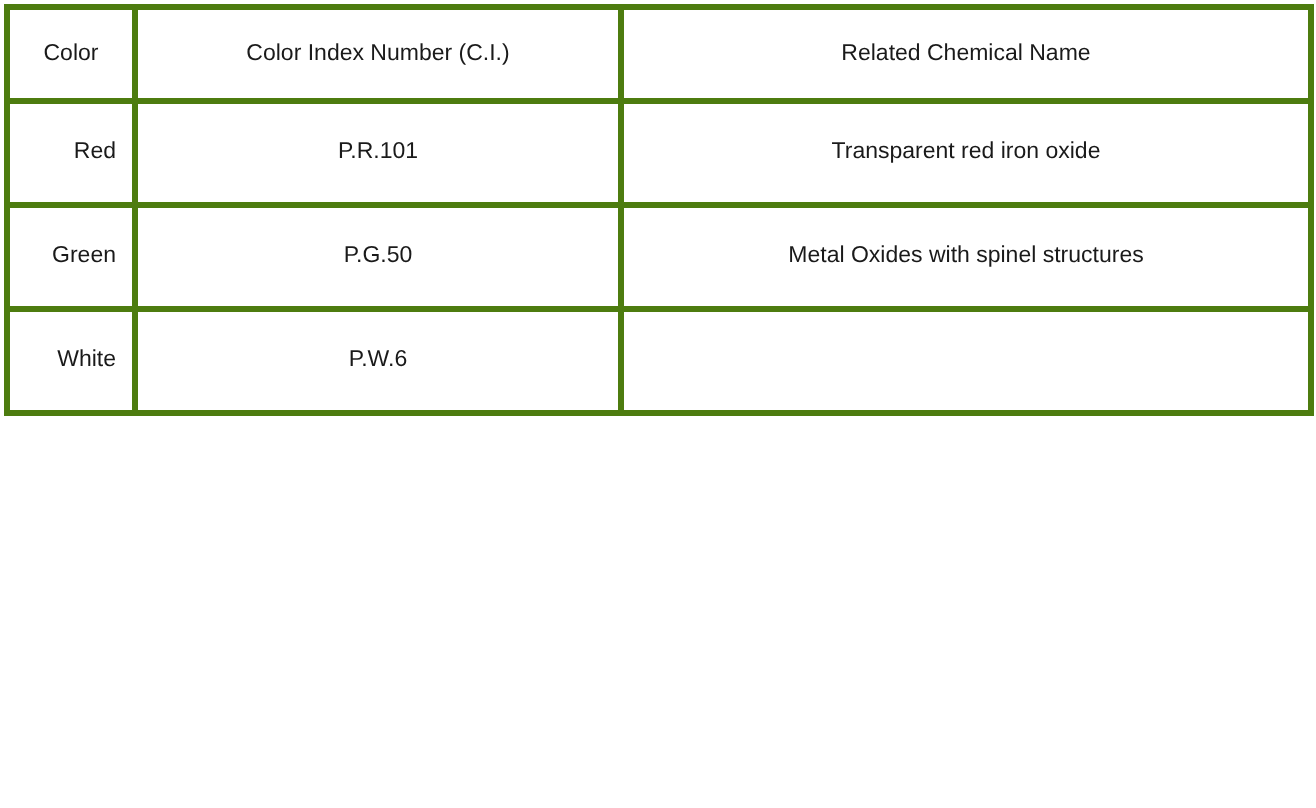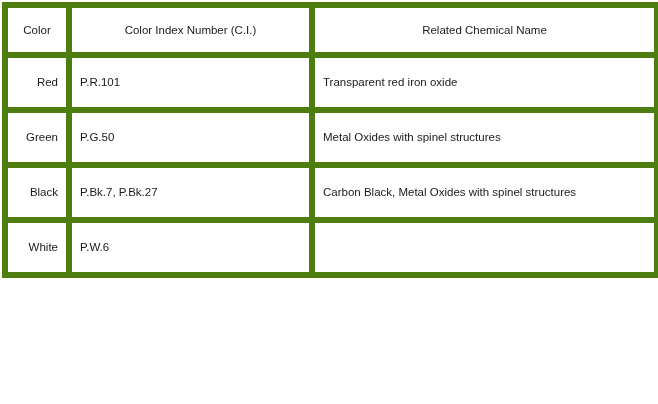--- a/index.html
+++ b/index.html
@@ -18,21 +18,21 @@
     margin: 2px 0 0 2px;
   }
   table.pigment-table {
     border-collapse: collapse;
     table-layout: fixed;
     width: 652px;
     font-size: 11.5px;
   }
   table.pigment-table th,
   table.pigment-table td {
-    border: 6px solid #4d7c0f;
+    border: 3px solid #4d7c0f;
     vertical-align: middle;
     line-height: 1.25;
     color: #1a1a1a;
     font-weight: normal;
   }
   
   col.c-color   { width: 64px; }
   col.c-index   { width: 243px; }
   col.c-chem    { width: 345px; }
 
@@ -47,21 +47,21 @@
   table.pigment-table tbody td {
     height: 41px;
     padding: 4px 8px;
   }
   td.col-color {
     text-align: right;
     padding-left: 2px;
     padding-right: 2px;
   }
   td.col-index, td.col-chem {
-    text-align: left;
+    text-align: center;
   }
 </style>
 </head>
 <body>
 
 <div class="table-wrap">
   <table class="pigment-table">
     <colgroup>
       <col class="c-color">
       <col class="c-index">
@@ -79,24 +79,19 @@
         <td class="col-color">Red</td>
         <td class="col-index">P.R.101</td>
         <td class="col-chem">Transparent red iron oxide</td>
       </tr>
       <tr>
         <td class="col-color">Green</td>
         <td class="col-index">P.G.50</td>
         <td class="col-chem">Metal Oxides with spinel structures</td>
       </tr>
       <tr>
-        <td class="col-color">Black</td>
-        <td class="col-index">P.Bk.7, P.Bk.27</td>
-        <td class="col-chem">Carbon Black, Metal Oxides with spinel structures</td>
-      </tr>
-      <tr>
         <td class="col-color">White</td>
         <td class="col-index">P.W.6</td>
         <td class="col-chem"></td>
       </tr>
     </tbody>
   </table>
 </div>
 
 </body></html>

